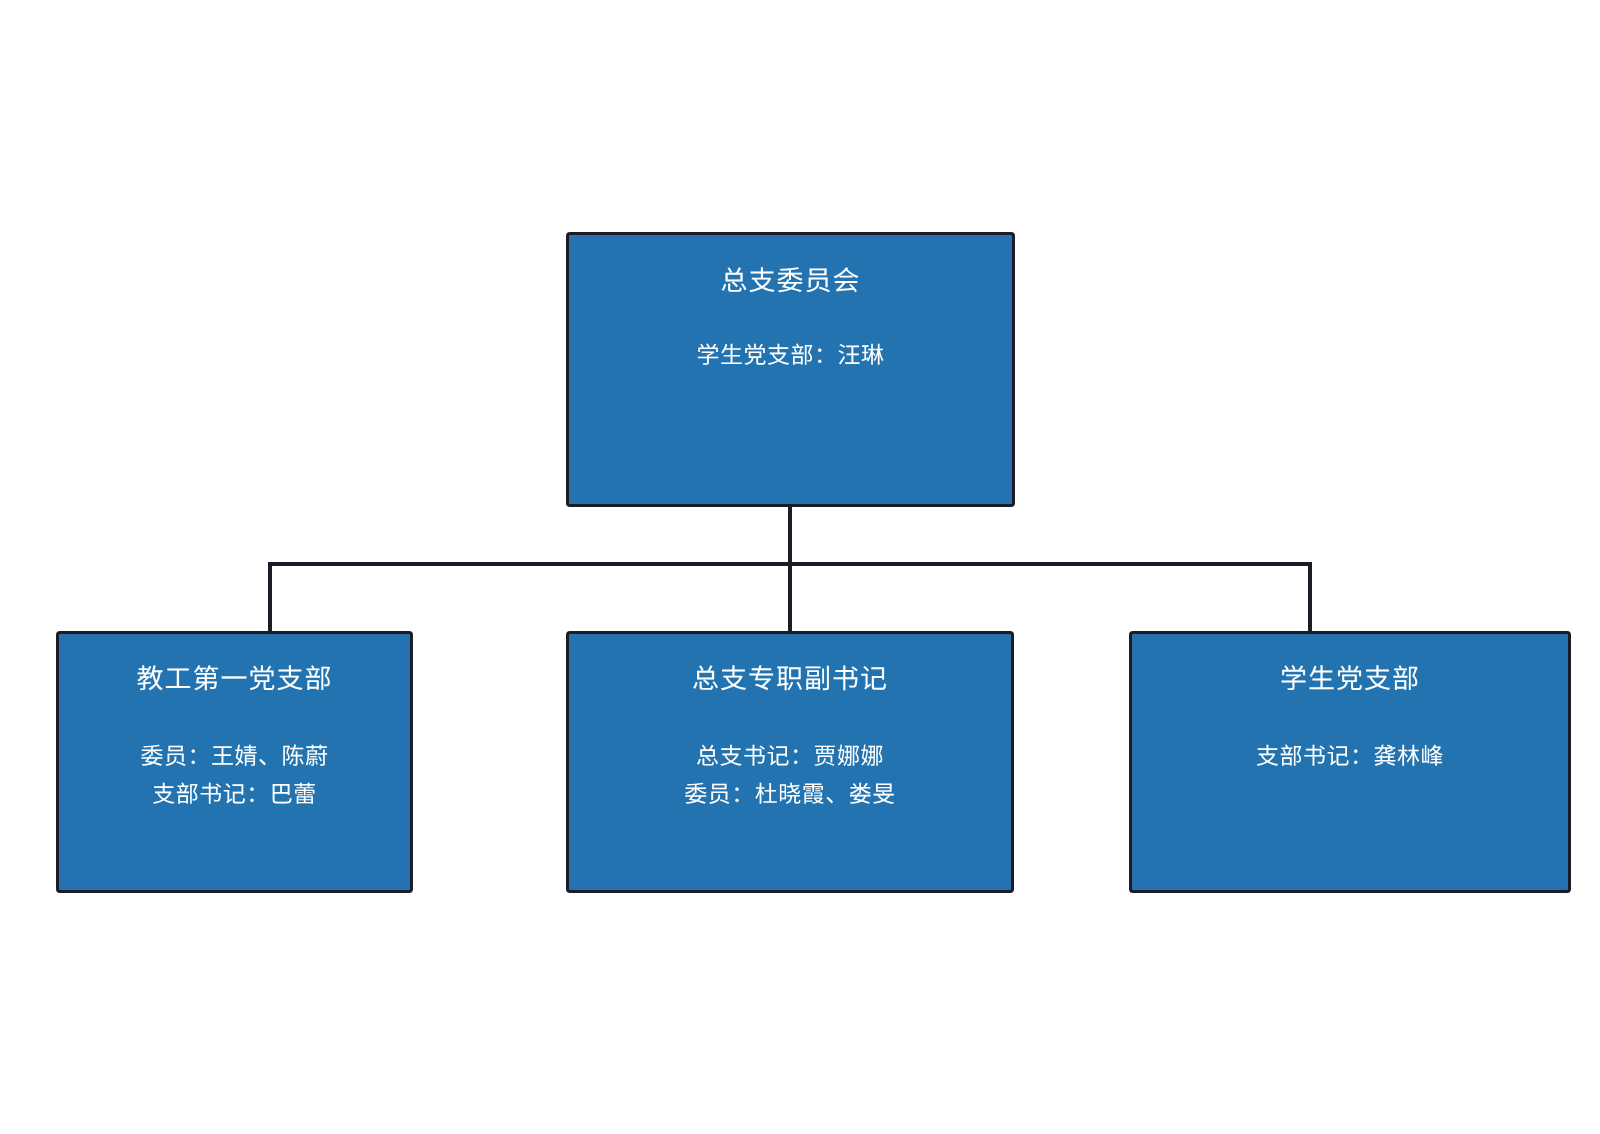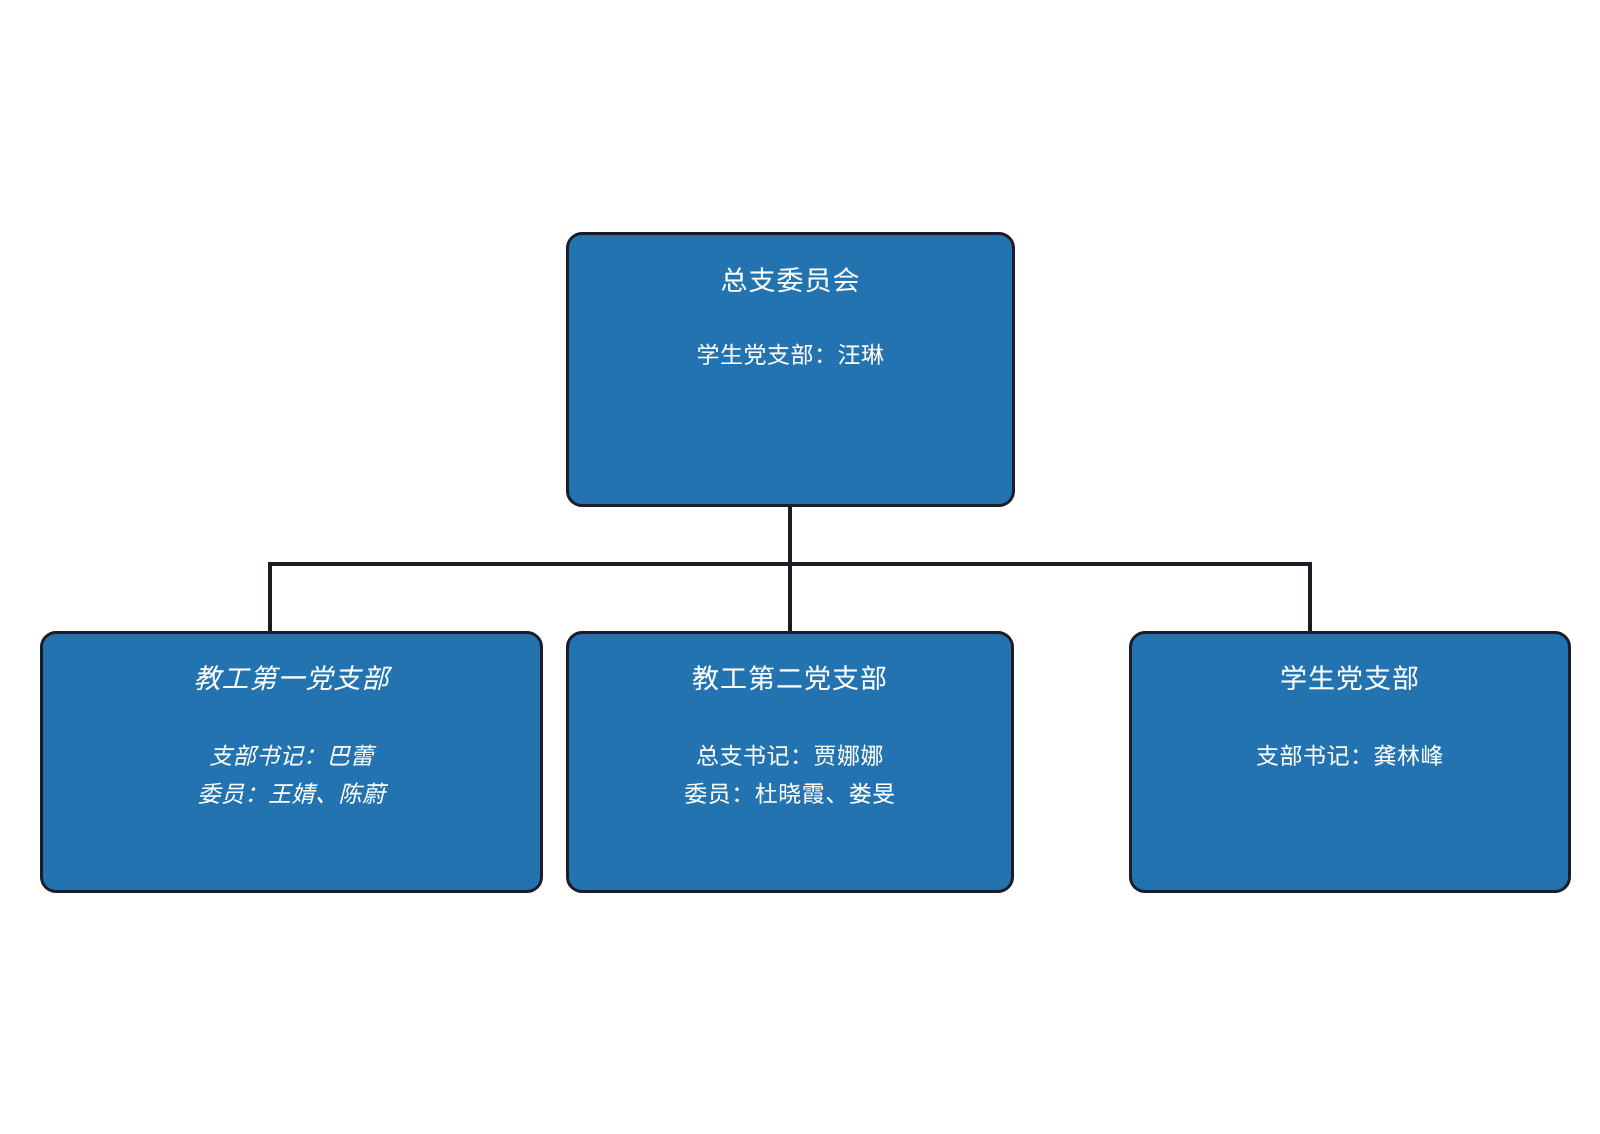--- a/index.html
+++ b/index.html
@@ -29,21 +29,21 @@
     height: 1134px;
     pointer-events: none;
   }
 
   
   .node {
     position: absolute;
     box-sizing: border-box;
     background: #2273AF;
     border: 3px solid #1C1C26;
-    border-radius: 16px;
+    border-radius: 4px;
     color: #ffffff;
     text-align: center;
     padding: 0;
   }
 
   .node-title {
     font-size: 27px;
     line-height: 1.2;
     font-weight: 400;
     letter-spacing: 1px;
@@ -72,21 +72,21 @@
   #node-root .node-lines { margin-top: 39px; }
 
   
   .node-child {
     top: 631px;
     height: 262px;
   }
   .node-child .node-title { margin-top: 29px; }
   .node-child .node-lines { margin-top: 42px; }
 
-  #node-branch-1 { left: 40px;   width: 503px; font-style: italic; }
+  #node-branch-1 { left: 56px;   width: 357px; }
   #node-branch-2 { left: 566px;  width: 448px; }
   #node-branch-3 { left: 1129px; width: 442px; }
 </style>
 </head>
 <body>
 
 <div id="org-chart">
 
   <svg class="connector-layer" viewBox="0 0 1600 1134" width="1600" height="1134" aria-hidden="true">
 
@@ -104,27 +104,27 @@
   <div class="node" id="node-root">
     <div class="node-title">总支委员会</div>
     <div class="node-lines">
       <div>学生党支部：汪琳</div>
     </div>
   </div>
 
   <div class="node node-child" id="node-branch-1">
     <div class="node-title">教工第一党支部</div>
     <div class="node-lines">
+      <div>委员：王婧、陈蔚</div>
       <div>支部书记：巴蕾</div>
-      <div>委员：王婧、陈蔚</div>
     </div>
   </div>
 
   <div class="node node-child" id="node-branch-2">
-    <div class="node-title">教工第二党支部</div>
+    <div class="node-title">总支专职副书记</div>
     <div class="node-lines">
       <div>总支书记：贾娜娜</div>
       <div>委员：杜晓霞、娄旻</div>
     </div>
   </div>
 
   <div class="node node-child" id="node-branch-3">
     <div class="node-title">学生党支部</div>
     <div class="node-lines">
       <div>支部书记：龚林峰</div>

